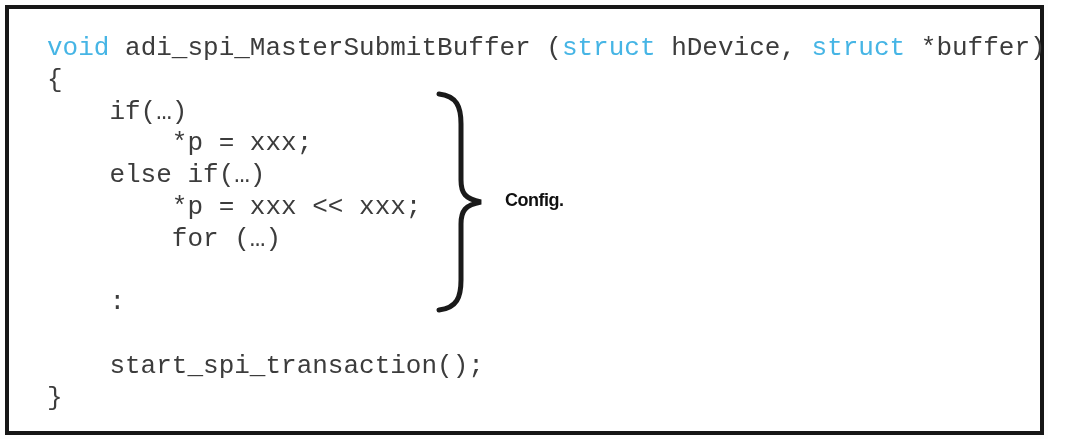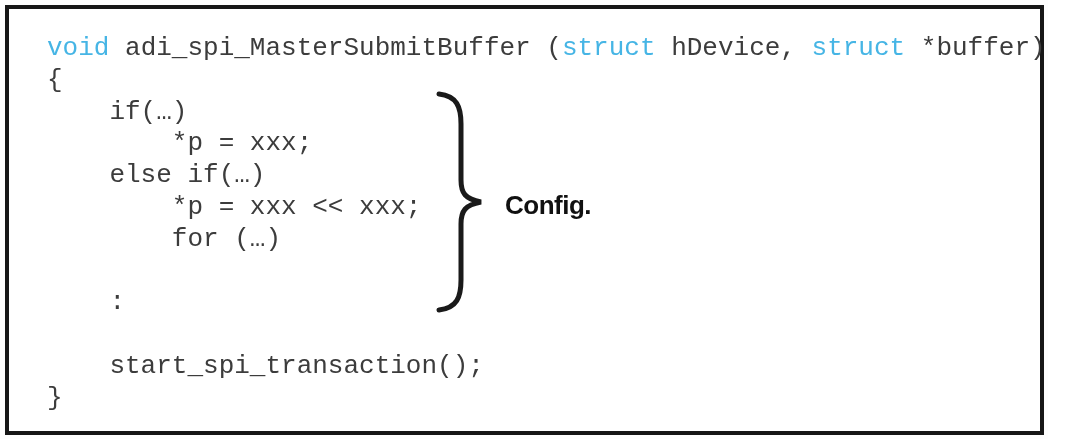--- a/index.html
+++ b/index.html
@@ -52,21 +52,21 @@
     display: block;
     width: 100%;
     height: 100%;
   }
   .annotation-label {
     position: absolute;
     left: 496px;
     top: 181px;
     font-family: "Liberation Sans", "DejaVu Sans", sans-serif;
     font-weight: 700;
-    font-size: 26px;
+    font-size: 18px;
     color: #101010;
     letter-spacing: -0.5px;
   }
 </style>
 </head>
 <body>
 
 <div class="stage">
   <div class="frame" style="border-color: rgb(22, 22, 22);">
 

